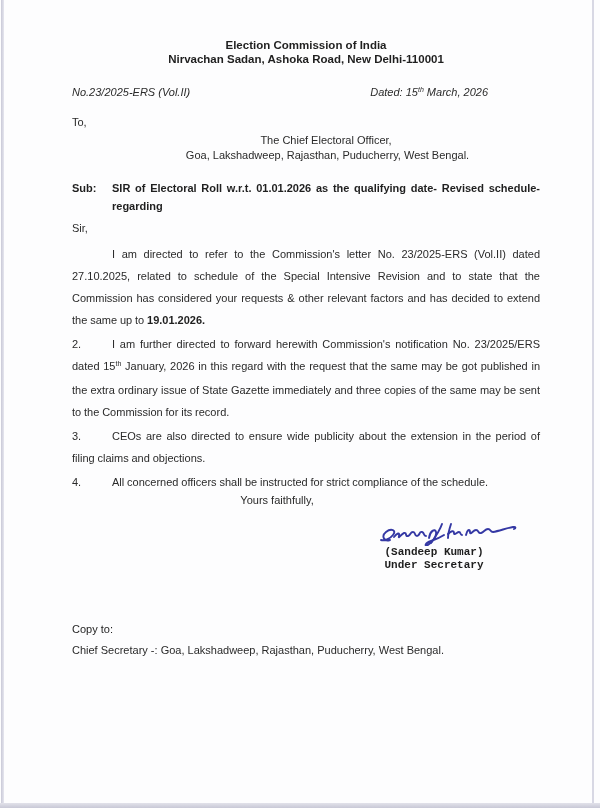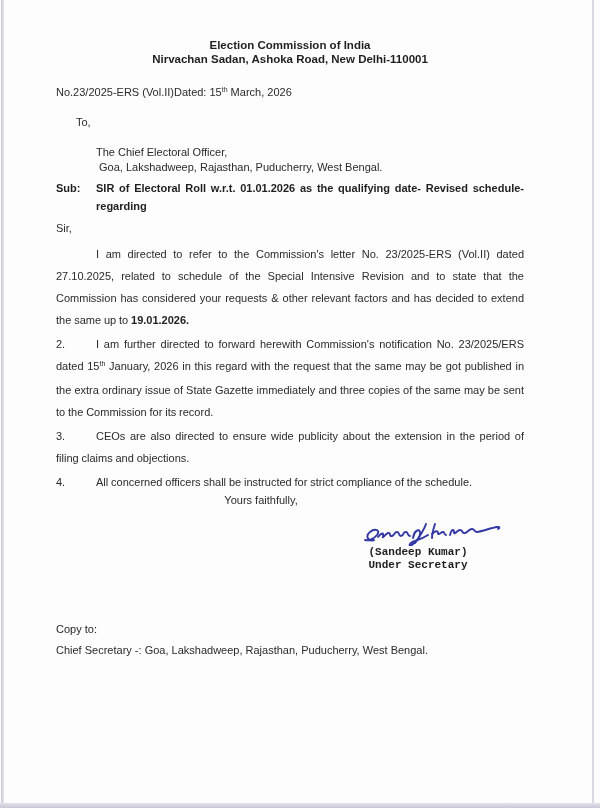--- a/index.html
+++ b/index.html
@@ -21,44 +21,45 @@
   }
   .edge-right {
     position: absolute; left: 592px; top: 0; width: 2px; height: 100%;
     background: #d8d8e4;
   }
   .edge-bottom {
     position: absolute; left: 0; bottom: 0; width: 100%; height: 5px;
     background: linear-gradient(180deg, #e2e2ea, #c8c8d6);
   }
   .content {
-    position: absolute; top: 0; left: 0; width: 556px;
+    position: absolute; top: 0; left: 16px; width: 556px;
     padding: 0 32px 0 56px;
   }
   .letterhead {
     margin-top: 39px;
     text-align: center;
     font-weight: bold;
     font-size: 11.5px;
     line-height: 13.5px;
     color: #1f1f1f;
   }
   .ref-row {
     margin-top: 19px;
     display: flex;
-    justify-content: flex-start;
+    justify-content: space-between;
     font-size: 11px;
     line-height: 14px;
+    font-style: italic;
   }
   .ref-date { margin-right: 52px; }
   sup { font-size: 7px; vertical-align: baseline; position: relative; top: -4px; }
-  .to { margin-top: 14px; font-size: 11px; line-height: 14px; margin-left: 20px; }
-  .address { margin-top: 16px; margin-left: 40px; font-size: 11px; line-height: 14.5px; }
+  .to { margin-top: 14px; font-size: 11px; line-height: 14px; }
+  .address { margin-top: 4px; margin-left: 40px; font-size: 11px; line-height: 14.5px; text-align: center; }
   .addr-line { white-space: pre-wrap; }
-  .subject { margin-top: 5px; display: flex; font-weight: bold; font-size: 11px; line-height: 18px; color: #1f1f1f; }
+  .subject { margin-top: 17px; display: flex; font-weight: bold; font-size: 11px; line-height: 18px; color: #1f1f1f; }
   .subject-label { width: 40px; flex: none; }
   .subject-body { flex: 1; }
   .subject-l1 { text-align: justify; text-align-last: justify; }
   .sir { margin-top: 6px; font-size: 11px; line-height: 14px; }
   .body-block { }
   .para {
     margin-top: 2px;
     font-size: 11px;
     line-height: 22px;
     text-align: justify;

